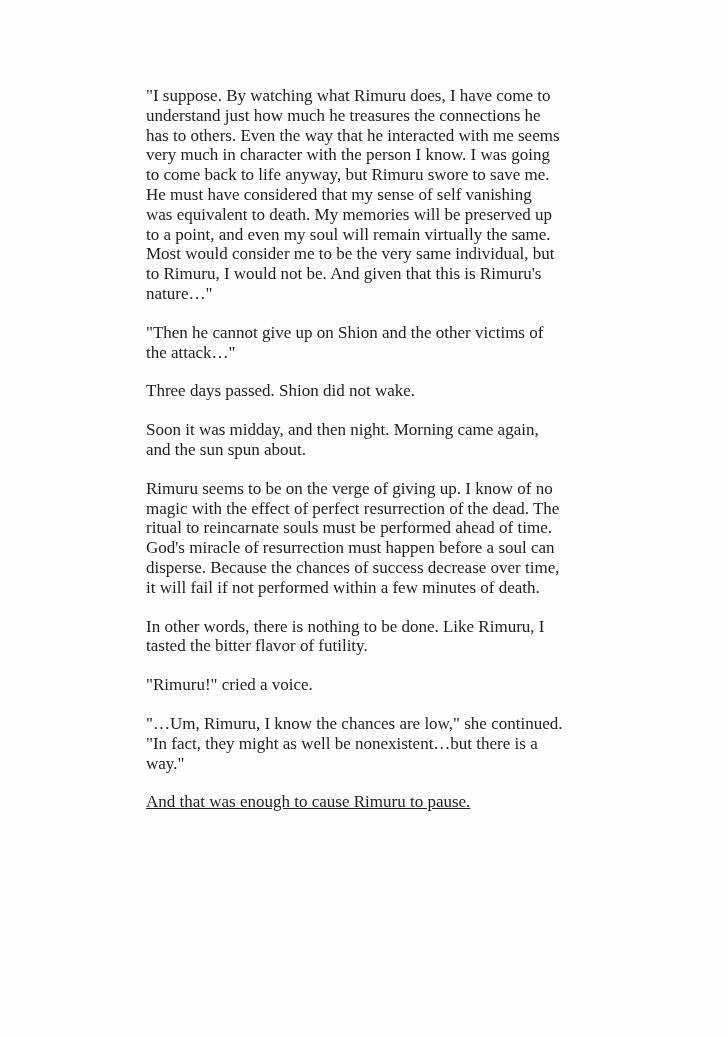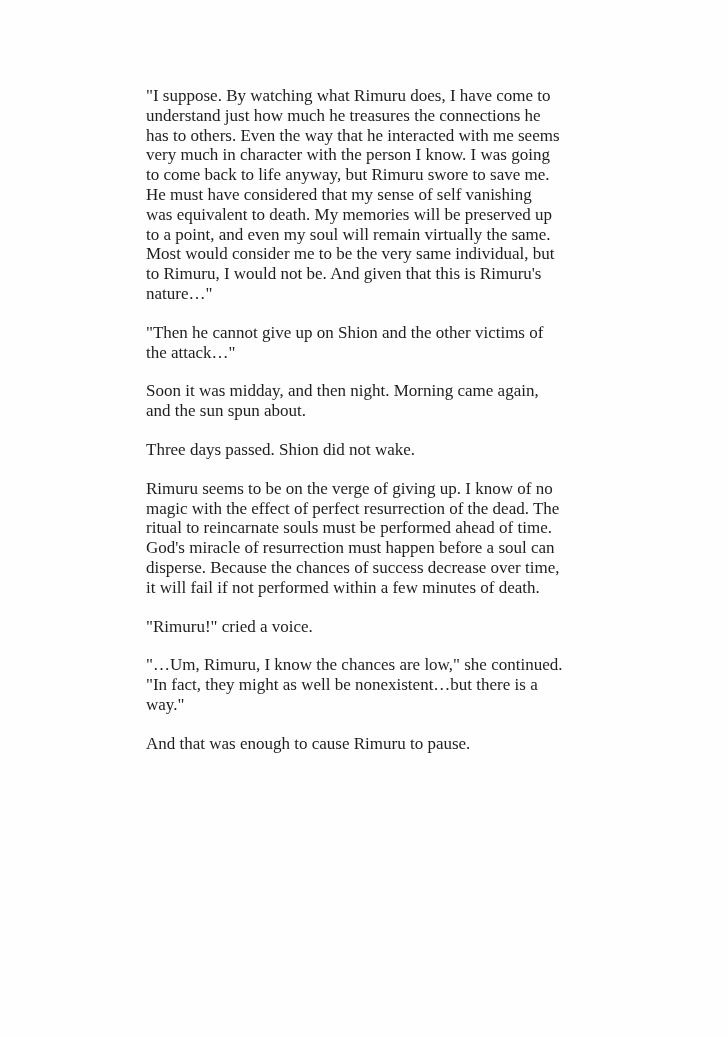--- a/index.html
+++ b/index.html
@@ -31,48 +31,51 @@
     line-height: 19.8px;
     color: #1e1e1e;
     text-align: left;
   }
   .text-block p {
     margin: 0 0 19px 0;
     white-space: pre-line; 
   }
   .text-block p:last-child {
     margin-bottom: 0;
+    text-decoration: underline;
   }
 </style>
 </head>
 <body>
 
 <div class="page">
   <article class="text-block">
     <p>"I suppose. By watching what Rimuru does, I have come to
 understand just how much he treasures the connections he
 has to others. Even the way that he interacted with me seems
 very much in character with the person I know. I was going
 to come back to life anyway, but Rimuru swore to save me.
 He must have considered that my sense of self vanishing
 was equivalent to death. My memories will be preserved up
 to a point, and even my soul will remain virtually the same.
 Most would consider me to be the very same individual, but
 to Rimuru, I would not be. And given that this is Rimuru's
 nature…"</p>
     <p>"Then he cannot give up on Shion and the other victims of
 the attack…"</p>
+    <p>Three days passed. Shion did not wake.</p>
     <p>Soon it was midday, and then night. Morning came again,
 and the sun spun about.</p>
-    <p>Three days passed. Shion did not wake.</p>
     <p>Rimuru seems to be on the verge of giving up. I know of no
 magic with the effect of perfect resurrection of the dead. The
 ritual to reincarnate souls must be performed ahead of time.
 God's miracle of resurrection must happen before a soul can
 disperse. Because the chances of success decrease over time,
 it will fail if not performed within a few minutes of death.</p>
+    <p>In other words, there is nothing to be done. Like Rimuru, I
+tasted the bitter flavor of futility.</p>
     <p>"Rimuru!" cried a voice.</p>
     <p>"…Um, Rimuru, I know the chances are low," she continued.
 "In fact, they might as well be nonexistent…but there is a
 way."</p>
     <p>And that was enough to cause Rimuru to pause.</p>
   </article>
 </div>
 
 </body></html>

